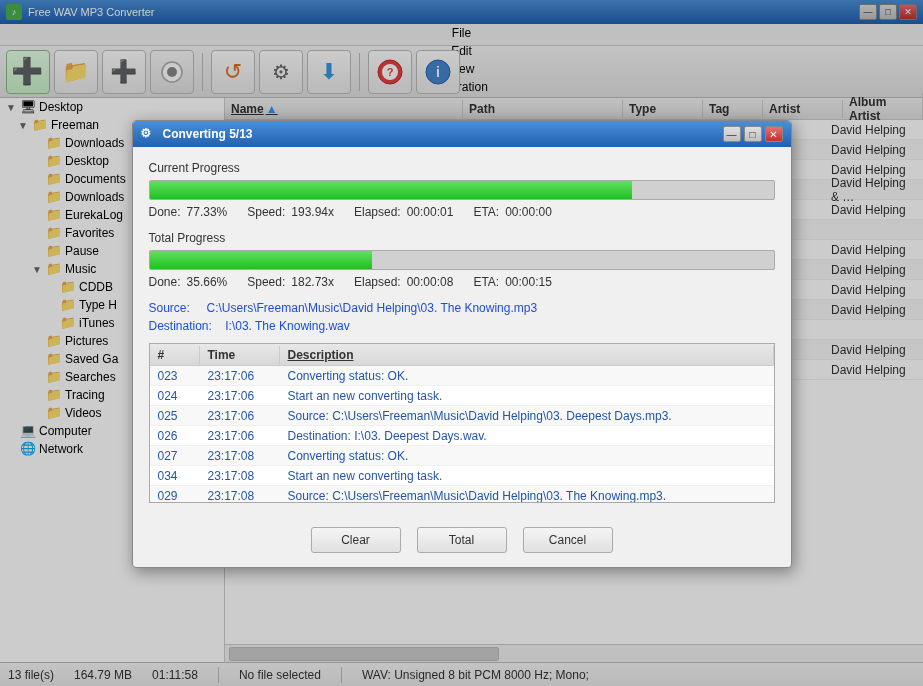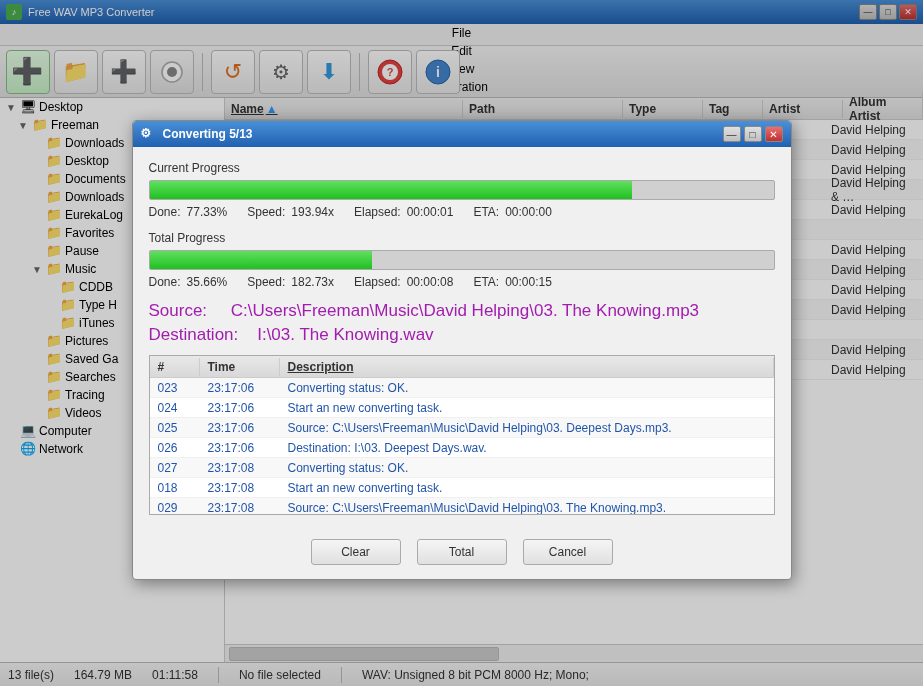--- a/index.html
+++ b/index.html
@@ -290,22 +290,22 @@
     .progress-stats {
       display: flex;
       gap: 20px;
       font-size: 12px;
       color: #333;
     }
     .progress-stat { display: flex; gap: 6px; }
 
     
     .info-row {
-      font-size: 17px;
-      color: #a21caf;
+      font-size: 12px;
+      color: #1d4ed8;
       margin-bottom: 4px;
     }
 
     
     .log-container {
       border: 1px solid #aaa;
       background: white;
       height: 160px;
       overflow-y: auto;
       margin-top: 10px;
@@ -764,21 +764,21 @@
           <div class="log-cell" style="width:50px;">026</div>
           <div class="log-cell" style="width:80px;">23:17:06</div>
           <div class="log-cell" style="flex:1;">Destination: I:\03. Deepest Days.wav.</div>
         </div>
         <div class="log-row">
           <div class="log-cell" style="width:50px;">027</div>
           <div class="log-cell" style="width:80px;">23:17:08</div>
           <div class="log-cell" style="flex:1;">Converting status: OK.</div>
         </div>
         <div class="log-row">
-          <div class="log-cell" style="width:50px;">018</div>
+          <div class="log-cell" style="width:50px;">034</div>
           <div class="log-cell" style="width:80px;">23:17:08</div>
           <div class="log-cell" style="flex:1;">Start an new converting task.</div>
         </div>
         <div class="log-row">
           <div class="log-cell" style="width:50px;">029</div>
           <div class="log-cell" style="width:80px;">23:17:08</div>
           <div class="log-cell" style="flex:1;">Source: C:\Users\Freeman\Music\David Helping\03. The Knowing.mp3.</div>
         </div>
 
       </div>

